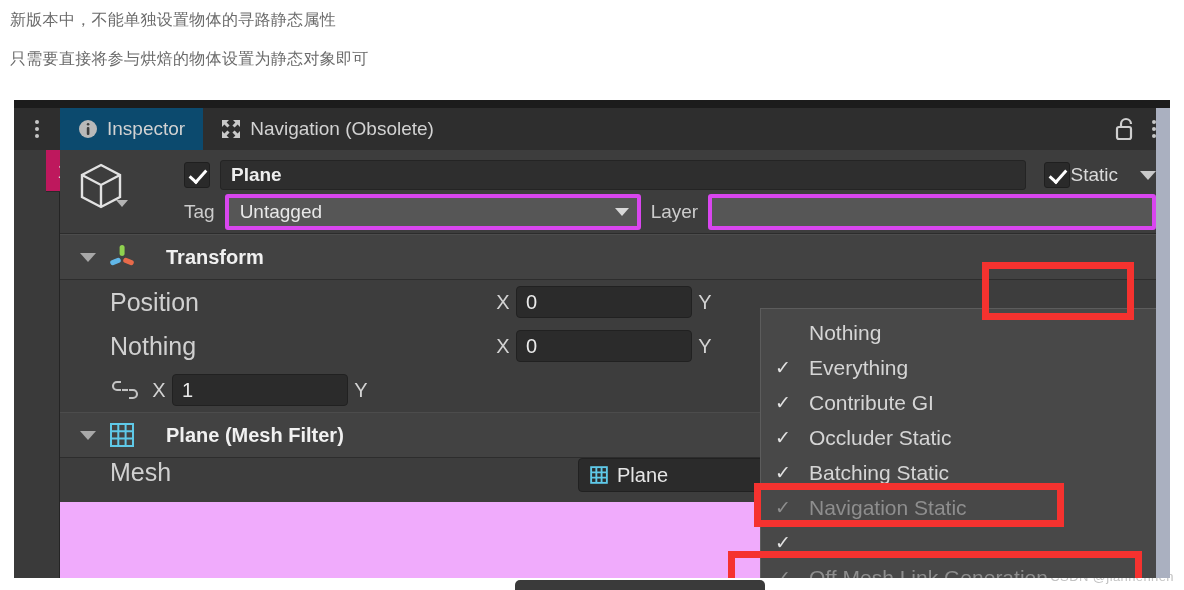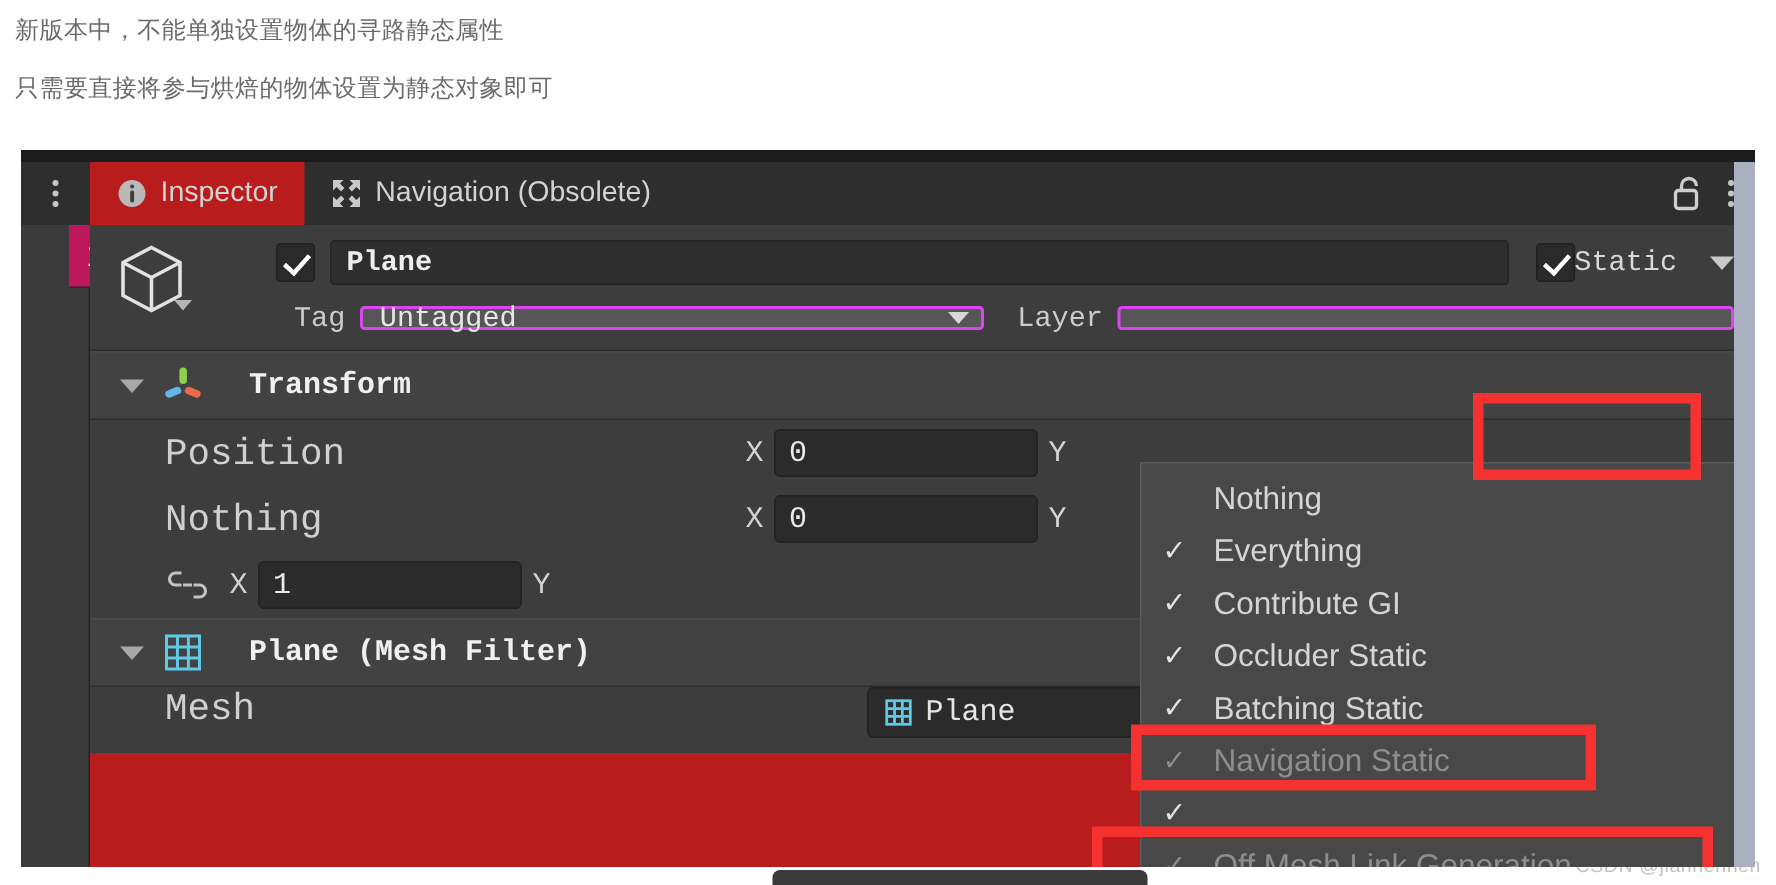--- a/index.html
+++ b/index.html
@@ -68,34 +68,33 @@
     position: absolute; left: 46px; top: 8px; right: 0;
     height: 42px;
     background: #2e2e2e;
     display: flex; align-items: stretch;
   }
   .tab {
     display: flex; align-items: center; gap: 9px;
     padding: 0 18px;
     font-size: 19px; color: #d2d2d2;
   }
-  .tab.active { background: #b91c1c; }
+  .tab.active { background: #0c4a6e; }
   .tab-icon { width: 20px; height: 20px; flex: 0 0 auto; }
   .tab-spacer { flex: 1 1 auto; }
   .tab-tools {
     display: flex; align-items: center; gap: 16px;
     padding: 0 14px 0 0;
   }
 
   
   .inspector-body {
     position: absolute; left: 46px; top: 50px; right: 0; bottom: 0;
-    background: #b91c1c;
+    background: #f0abfc;
     overflow: hidden;
-    font-family: Liberation Mono, monospace;
   }
 
   
   .obj-header {
     position: relative;
     height: 84px;
     background: #3d3d3d;
     border-bottom: 1px solid #2c2c2c;
   }
   .obj-cube-icon {
@@ -149,24 +148,24 @@
     width: 0; height: 0; flex: 0 0 auto;
     border-left: 8px solid transparent;
     border-right: 8px solid transparent;
     border-top: 9px solid #c9c9c9;
   }
   .taglayer-row {
     position: absolute; left: 124px; top: 46px; right: 14px;
     height: 32px;
     display: flex; align-items: center; gap: 10px;
   }
-  .tl-label { color: #cccccc; font-size: 19px; flex: 0 0 auto; margin-left: 12px; }
+  .tl-label { color: #cccccc; font-size: 19px; flex: 0 0 auto; }
   .dropdown {
-    height: 16px; background: #565656;
-    border: 2px solid #d946ef; border-radius: 3px;
+    height: 36px; background: #565656;
+    border: 4px solid #d946ef; border-radius: 3px;
     display: flex; align-items: center; justify-content: space-between;
     padding: 0 8px 0 11px;
     color: #e8e8e8; font-size: 19px;
   }
   .dropdown.tag { width: 416px; }
   .dropdown.layer { flex: 1 1 auto; }
   .dd-caret {
     width: 0; height: 0;
     border-left: 7px solid transparent;
     border-right: 7px solid transparent;

